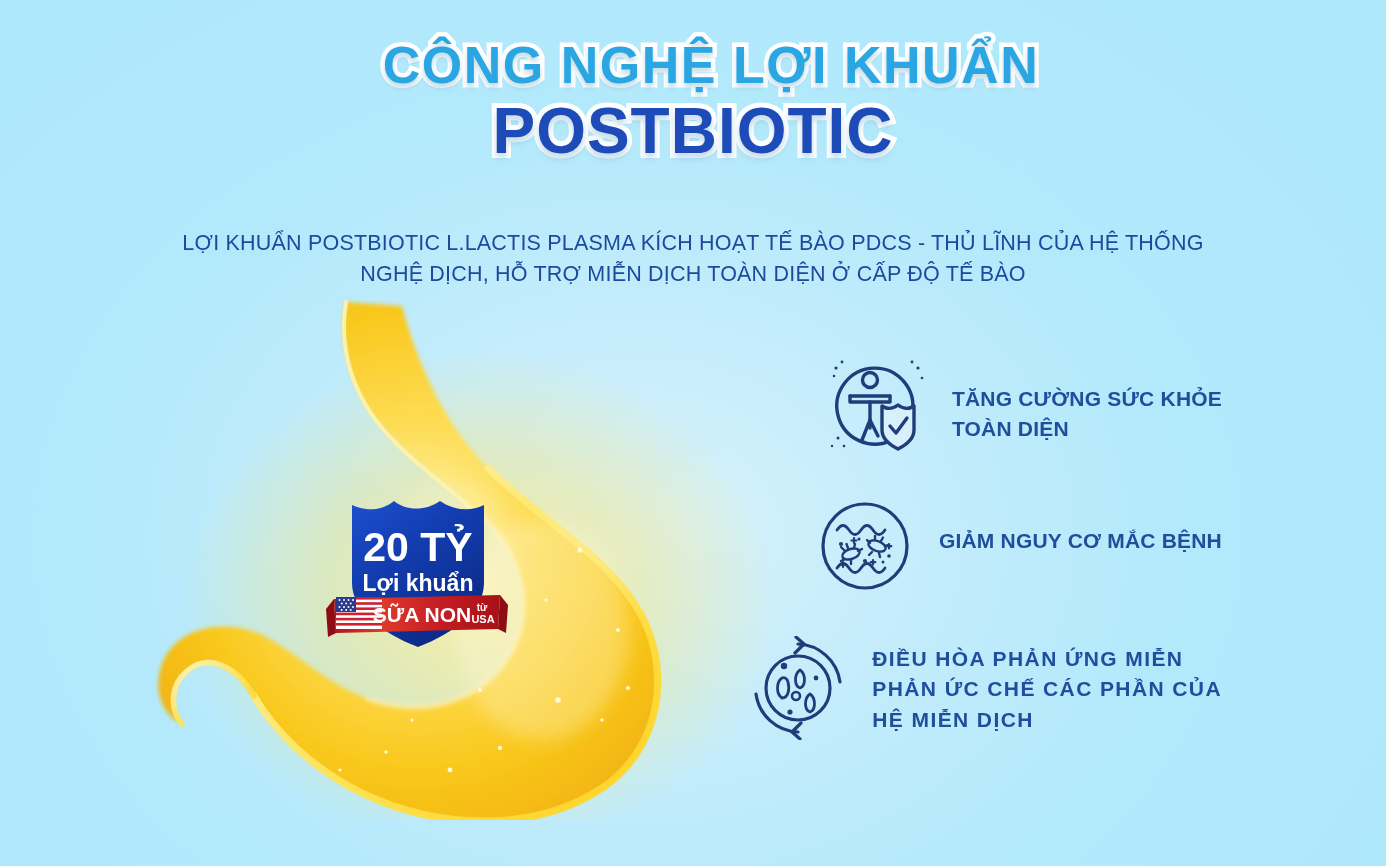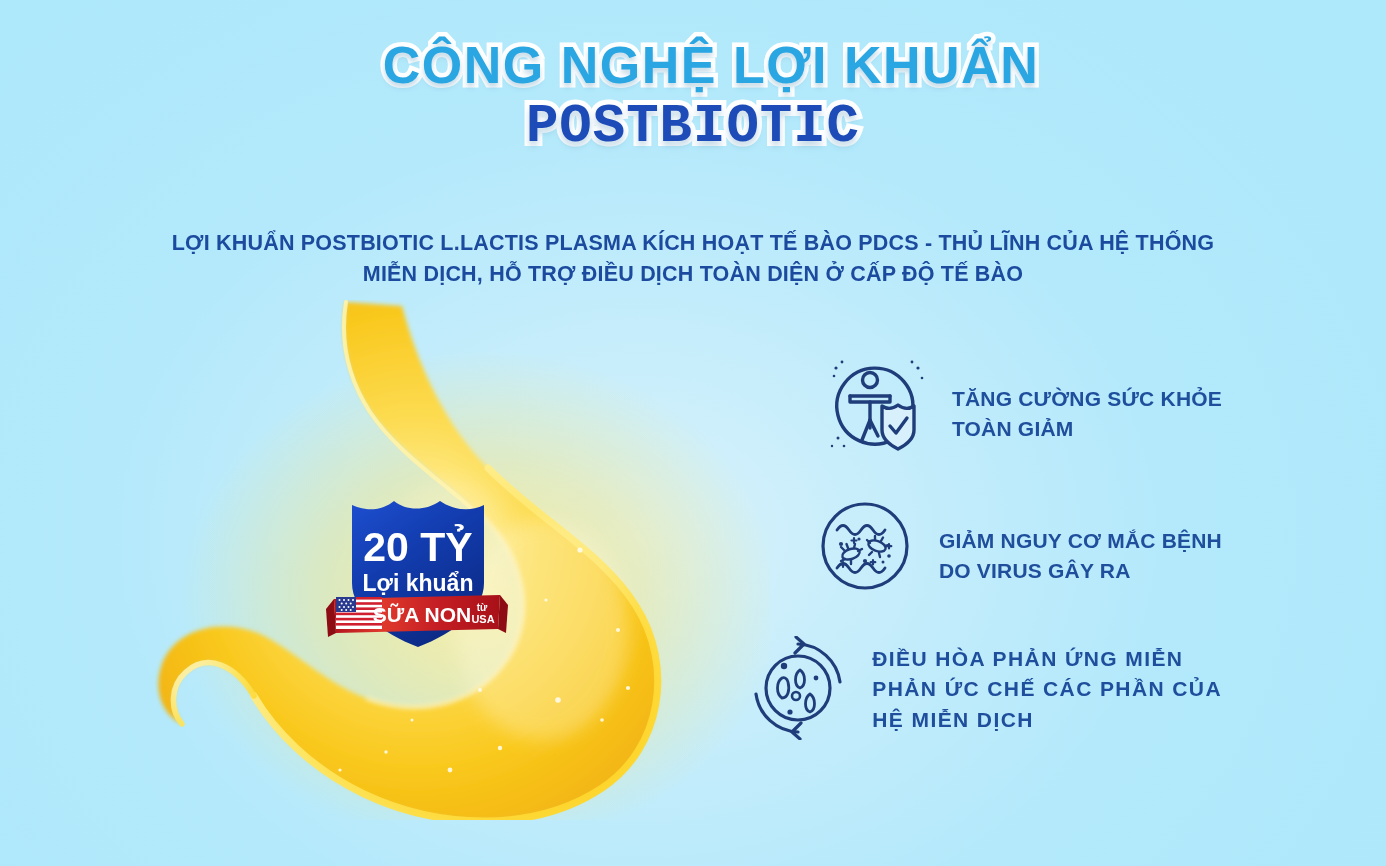--- a/index.html
+++ b/index.html
@@ -33,43 +33,42 @@
     color:#2aa6e2;
     line-height:1.05;
     -webkit-text-stroke:9px #ffffff;
     paint-order:stroke fill;
     text-shadow:0 4px 5px rgba(120,170,200,0.45);
     display:block;
     padding-left:36px;
   }
 
   .title-line2 {
-    font-size:54px;
+    font-size:64px;
     font-weight:bold;
     letter-spacing:1px;
     color:#1d4cb8;
     line-height:1.02;
     margin-top:6px;
     -webkit-text-stroke:10px #ffffff;
     paint-order:stroke fill;
     text-shadow:0 5px 6px rgba(120,170,200,0.45);
     display:block;
-    font-family:Liberation Mono, monospace;
   }
 
   
   #subtitle {
     position:absolute;
     top:228px; left:50%;
     transform:translateX(-50%);
     width:1180px;
     text-align:center;
     color:#1b4a9e;
     font-size:21.5px;
-    font-weight:bold;
+    font-weight:normal;
     letter-spacing:0.2px;
     line-height:1.42;
   }
   #subtitle span { display:block; white-space:nowrap; }
 
   
   #stomach-art {
     position:absolute;
     left:150px; top:300px;
     width:620px; height:520px;
@@ -122,21 +121,21 @@
 
 <div id="poster">
 
   <div id="title-block">
     <span class="title-line1">CÔNG NGHỆ LỢI KHUẨN</span>
     <span class="title-line2">POSTBIOTIC</span>
   </div>
 
   <div id="subtitle">
     <span>LỢI KHUẨN POSTBIOTIC L.LACTIS PLASMA KÍCH HOẠT TẾ BÀO PDCS - THỦ LĨNH CỦA HỆ THỐNG</span>
-    <span>MIỄN DỊCH, HỖ TRỢ ĐIỀU DỊCH TOÀN DIỆN Ở CẤP ĐỘ TẾ BÀO</span>
+    <span>NGHỆ DỊCH, HỖ TRỢ MIỄN DỊCH TOÀN DIỆN Ở CẤP ĐỘ TẾ BÀO</span>
   </div>
 
   <div id="stomach-art">
     <svg viewBox="0 0 620 520" xmlns="http://www.w3.org/2000/svg">
       <defs>
         <radialGradient id="bodyGrad" cx="52%" cy="46%" r="62%">
           <stop offset="0%" stop-color="#FFF4B0"></stop>
           <stop offset="38%" stop-color="#FDDC52"></stop>
           <stop offset="72%" stop-color="#F9C81C"></stop>
           <stop offset="100%" stop-color="#F2B310"></stop>
@@ -311,21 +310,21 @@
             <circle cx="86" cy="10" r="1.4"></circle>
             <circle cx="96" cy="26" r="1.3"></circle>
             <circle cx="12" cy="86" r="1.5"></circle>
             <circle cx="18" cy="94" r="1.3"></circle>
             <circle cx="6" cy="94" r="1.2"></circle>
           </g>
         </svg>
       </div>
       <div class="feature-text">
         <span>TĂNG CƯỜNG SỨC KHỎE</span>
-        <span>TOÀN GIẢM</span>
+        <span>TOÀN DIỆN</span>
       </div>
     </div>
 
     <div class="feature">
       <div class="feature-icon">
         <svg viewBox="0 0 104 104" xmlns="http://www.w3.org/2000/svg" fill="none" stroke="#1F3D7A" stroke-width="3.2" stroke-linecap="round" stroke-linejoin="round">
           <circle cx="52" cy="52" r="42"></circle>
 
           <path d="M 24 36 q 6 -9 12 0 q 6 9 12 0 q 6 -9 12 0 q 6 9 12 0" stroke-width="2.8"></path>
 
@@ -348,21 +347,20 @@
           <g stroke-width="2.2">
             <path d="M 41 44 l 0 5 M 38.5 46.5 l 5 0"></path>
             <path d="M 30 68 l 0 5 M 27.5 70.5 l 5 0"></path>
             <path d="M 60 66 l 0 4.5 M 57.7 68.2 l 4.6 0"></path>
             <path d="M 76 50 l 0 4.5 M 73.7 52.2 l 4.6 0"></path>
           </g>
         </svg>
       </div>
       <div class="feature-text">
         <span>GIẢM NGUY CƠ MẮC BỆNH</span>
-        <span>DO VIRUS GÂY RA</span>
       </div>
     </div>
 
     <div class="feature">
       <div class="feature-icon">
         <svg viewBox="0 0 104 104" xmlns="http://www.w3.org/2000/svg" fill="none" stroke="#1F3D7A" stroke-width="3.2" stroke-linecap="round" stroke-linejoin="round">
 
           <circle cx="52" cy="52" r="32"></circle>
 
           <path d="M 52 8 A 44 44 0 0 1 94 46"></path>

